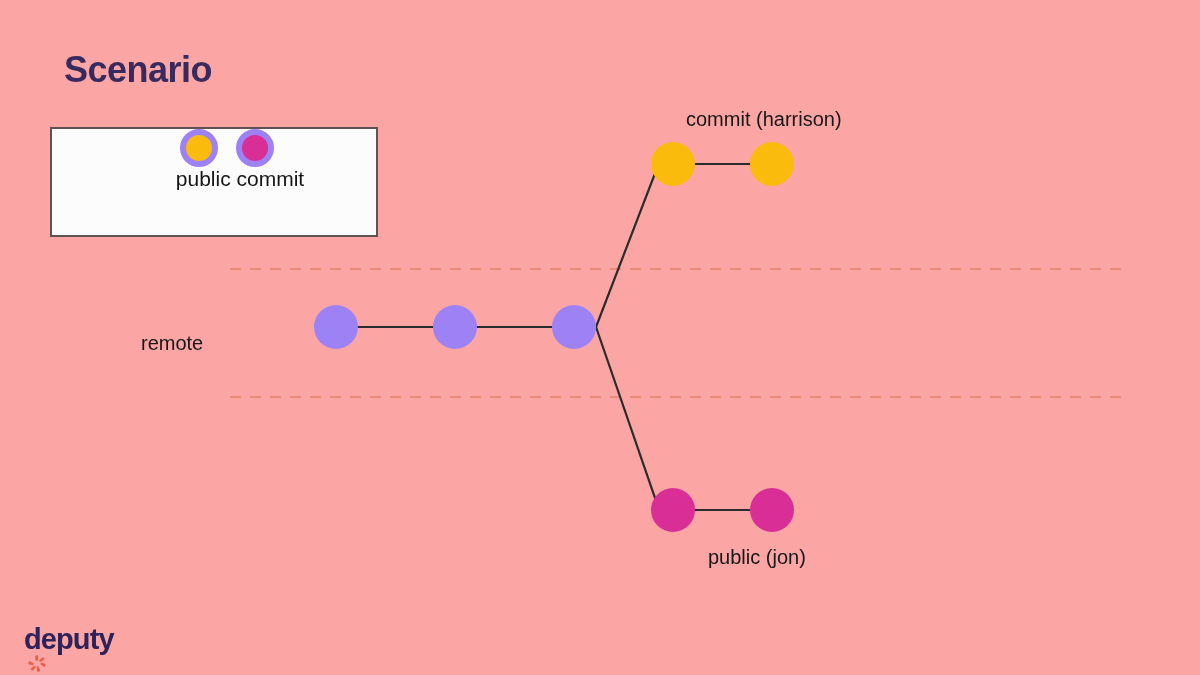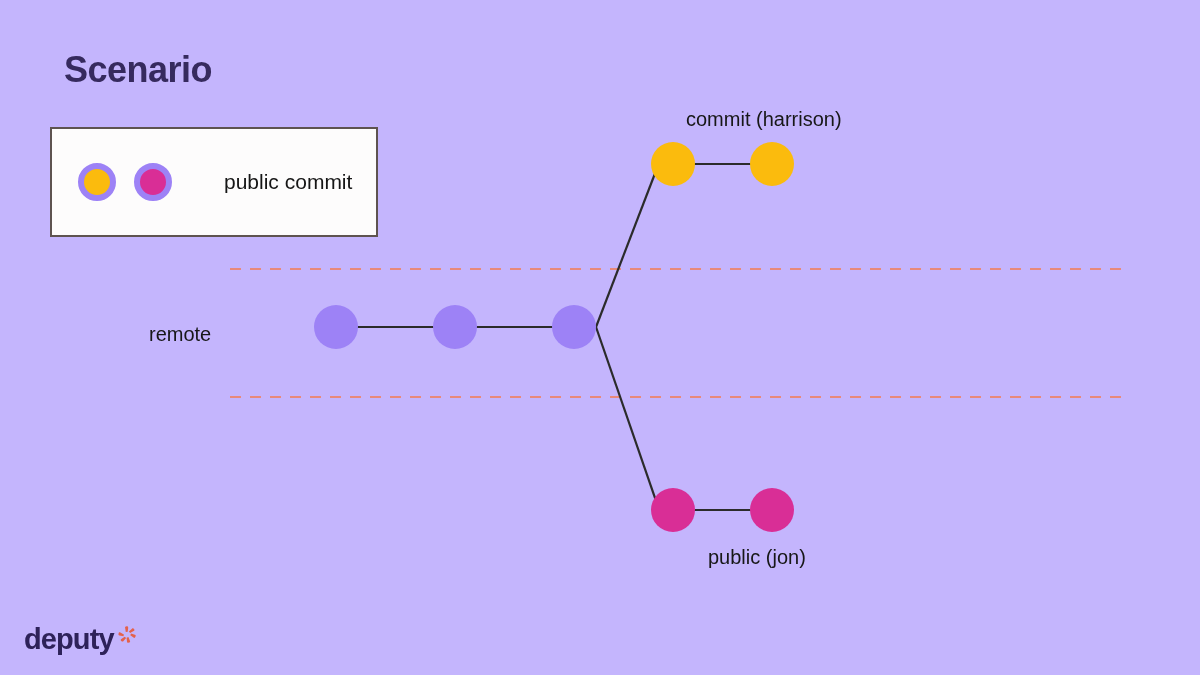--- a/index.html
+++ b/index.html
@@ -13,21 +13,21 @@
     background: #FDEEE6;
     font-family: "Liberation Sans", sans-serif;
     overflow: hidden;
     position: relative;
   }
 
   #slide {
     position: relative;
     width: 1200px;
     height: 675px;
-    background: #c4b5fd;
+    background: #fca5a5;
   }
 
   
   #page-title {
     position: absolute;
     left: 64px;
     top: 52px;
     font-size: 36px;
     font-weight: bold;
     letter-spacing: -0.5px;
@@ -41,20 +41,21 @@
     position: absolute;
     left: 50px;
     top: 127px;
     width: 328px;
     height: 110px;
     background: #FDFCFC;
     border: 2px solid #5E5350;
     box-sizing: border-box;
     display: flex;
     align-items: center;
+    flex-direction: column;
   }
   .legend-swatches {
     display: flex;
     align-items: center;
     margin-left: 26px;
   }
   .legend-swatch {
     width: 38px;
     height: 38px;
     border-radius: 50%;
@@ -84,29 +85,30 @@
 
   
   .branch-label {
     position: absolute;
     font-size: 20px;
     color: #171717;
     white-space: nowrap;
   }
   #label-harrison { left: 686px; top: 108px; }
   #label-jon      { left: 708px; top: 546px; }
-  #label-remote   { left: 141px; top: 323px; margin-left: 8px; }
+  #label-remote   { left: 141px; top: 332px; }
 
   
   #footer-logo {
     position: absolute;
     left: 24px;
     top: 625px;
     display: flex;
     align-items: flex-start;
+    flex-direction: column;
   }
   #logo-wordmark {
     font-size: 29px;
     font-weight: bold;
     color: #2E2259;
     letter-spacing: -0.9px;
     line-height: 1;
   }
   #logo-star {
     margin-left: 2px;

